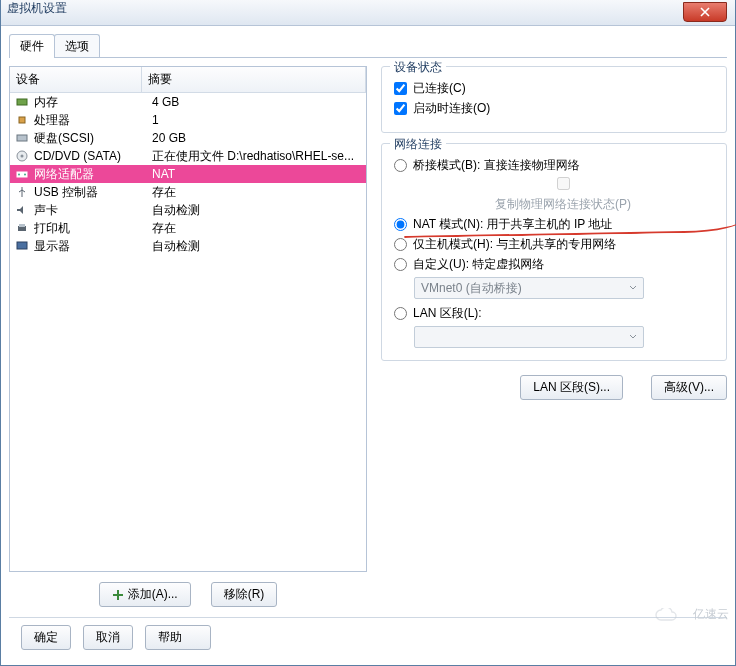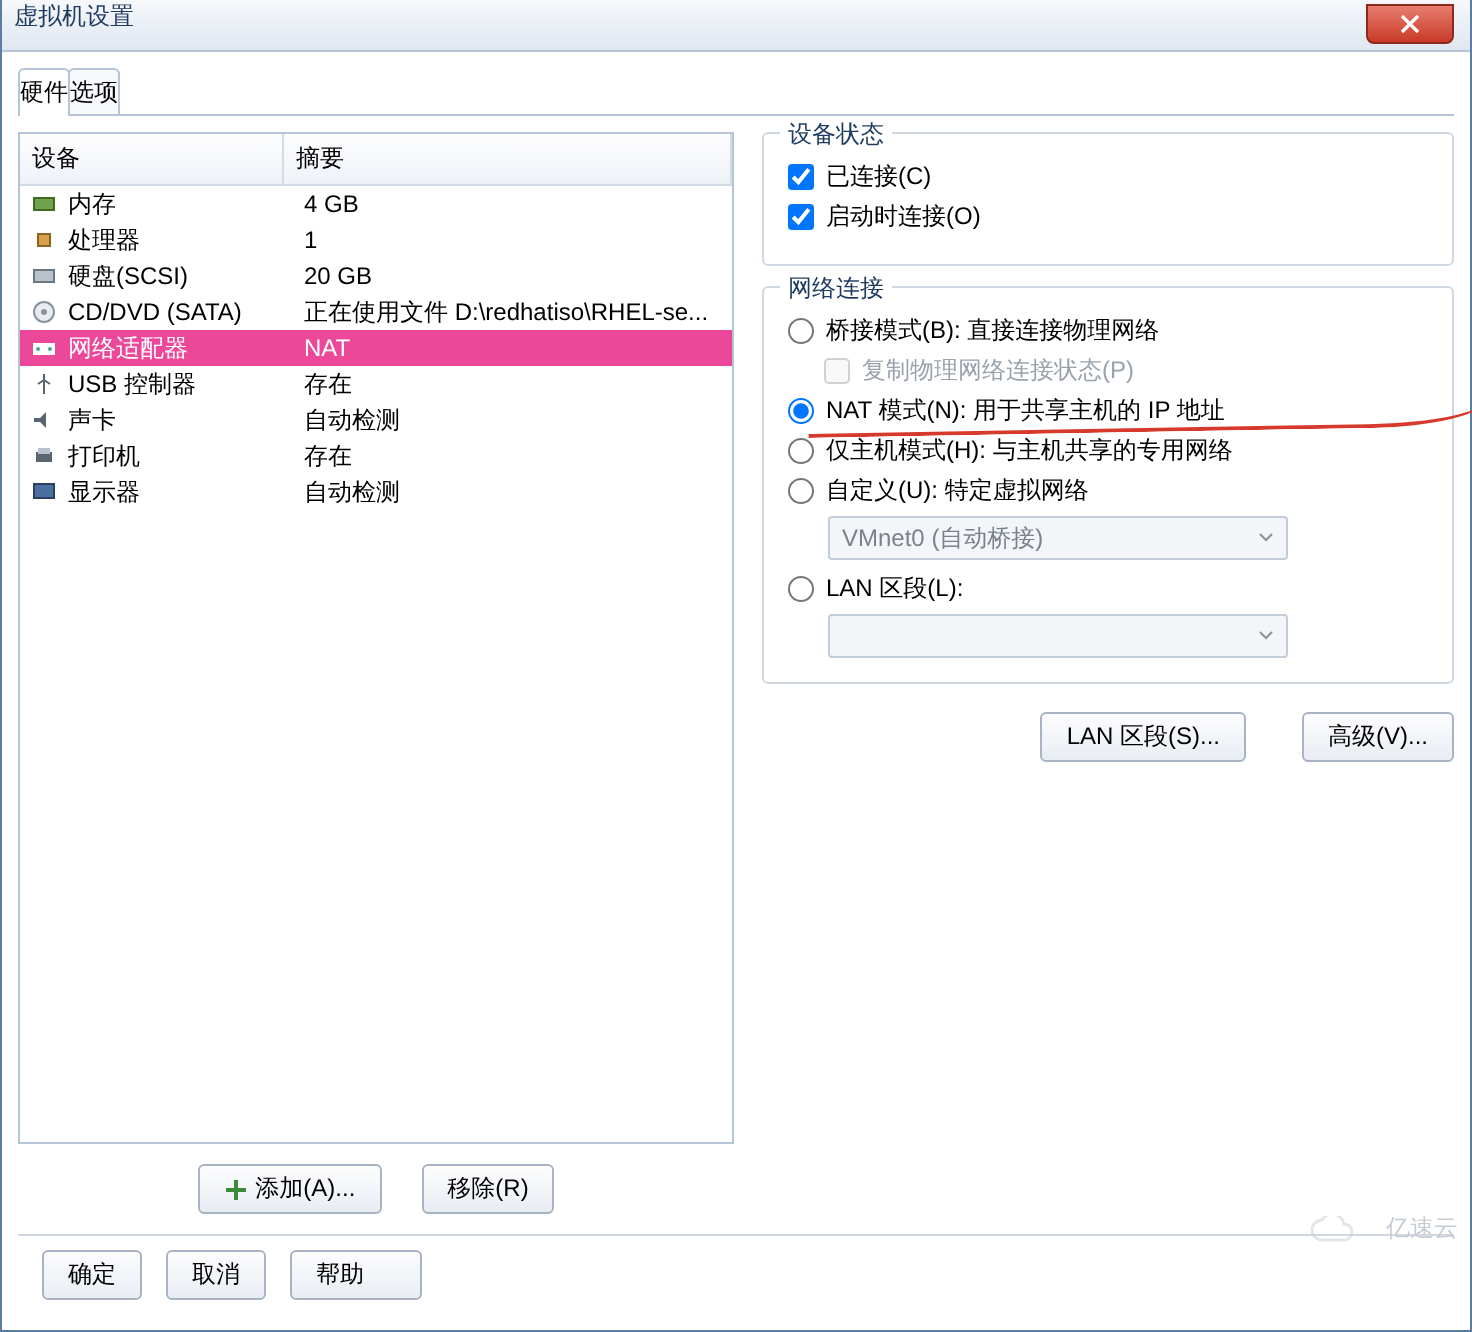--- a/index.html
+++ b/index.html
@@ -4,21 +4,21 @@
 <style>
 * { box-sizing: border-box; margin: 0; padding: 0; font-family: "Microsoft YaHei", "Segoe UI", Tahoma, sans-serif; font-size: 12px; }
 body { background: #d8dce0; width: 736px; height: 666px; position: relative; overflow: hidden; }
 .window { position: absolute; top: 0; left: 0; width: 736px; height: 666px; background: #fff; border: 1px solid #5a7ea3; border-top: none; }
 .titlebar { height: 26px; background: linear-gradient(#f6f8fb,#dfe7f1); display: flex; align-items: flex-start; padding: 0 6px; border-bottom: 1px solid #b6c4d7; position: relative;}
 .titlebar .title { color: #1d3a5f; font-size: 12px; }
 .closebtn { position: absolute; right: 8px; top: 2px; width: 44px; height: 20px; background: linear-gradient(#e87d6f,#c83a28); border: 1px solid #8a2a1d; border-radius: 0 0 4px 4px; display:flex; align-items:center; justify-content:center; }
 .closebtn svg { width:10px; height:10px; }
 .client { padding: 4px 8px 8px 8px; height: calc(100% - 26px); display:flex; flex-direction:column;}
 .tabs { display:flex; margin-top:4px;}
-.tab { padding: 3px 0; border:1px solid #b6c4d7; border-bottom:none; background:#f7f9fc; border-radius:3px 3px 0 0; margin-right:-1px; cursor:pointer;}
+.tab { padding: 3px 10px; border:1px solid #b6c4d7; border-bottom:none; background:#f7f9fc; border-radius:3px 3px 0 0; margin-right:-1px; cursor:pointer;}
 .tab.active { background:#fff; position:relative; z-index:2;}
 .tabline { height:1px; background:#b6c4d7; margin-top:-1px;}
 .content { flex:1; display:flex; gap:14px; padding-top:8px;}
 .leftPanel { width:358px; display:flex; flex-direction:column;}
 .devList { flex:1; border:1px solid #b6c4d7; background:#fff; overflow:hidden;}
 .hdr { display:flex; background:linear-gradient(#fdfdfe,#eef2f7); border-bottom:1px solid #d2dbe6;}
 .hdr div { padding:4px 6px; border-right:1px solid #d2dbe6;}
 .col1 { width:132px;}
 .col2 { flex:1;}
 .row { display:flex; align-items:center; height:18px; padding:0 4px;}
@@ -27,21 +27,21 @@
 .row .c1 { width:118px; white-space:nowrap; overflow:hidden; text-overflow:ellipsis;}
 .row .c2 { flex:1; white-space:nowrap; overflow:hidden; text-overflow:ellipsis;}
 .leftBtns { display:flex; justify-content:center; gap:20px; padding:10px 0;}
 .btn { padding:3px 12px; border:1px solid #a8b4c4; background:linear-gradient(#fdfdfe,#e8edf3); border-radius:3px; cursor:pointer; display:inline-flex; align-items:center; gap:4px;}
 .rightPanel { flex:1; display:flex; flex-direction:column; gap:10px;}
 .group { border:1px solid #cfd8e3; border-radius:3px; padding:10px 12px 12px; position:relative;}
 .group .legend { position:absolute; top:-8px; left:8px; background:#fff; padding:0 4px; color:#1d3a5f;}
 .chk, .rad { display:flex; align-items:center; gap:6px; margin:3px 0;}
 .chk input, .rad input { margin:0;}
 .disabled { color:#9aa3ad;}
-.indent { margin-left:18px;}
+.indent { margin-left:18px;flex-direction:column;}
 .select { width:230px; height:22px; border:1px solid #c2cdd9; background:#f3f5f8; color:#7a828b; padding:0 6px; border-radius:2px; display:flex; align-items:center; justify-content:space-between; margin:4px 0 0 20px;}
 .redline { position:relative;}
 .redline::after { content:""; position:absolute; left:10px; right:-30px; bottom:-2px; height:14px; border-bottom:2px solid #d63a2d; border-radius:0 0 60px 0/0 0 14px 0; transform:rotate(-1deg);}
 .rightBtns { display:flex; justify-content:flex-end; gap:28px; margin-top:4px;}
 .footer { height:40px; border-top:1px solid #cfd8e3; display:flex; align-items:center; justify-content:flex-start; gap:12px; padding:0 12px;}
 .watermark { position:absolute; right:6px; bottom:42px; display:flex; align-items:center; gap:16px; color:#c6ccd3; font-size:14px;}
 .watermark svg{opacity:.5}
 </style>
 </head>
 <body>

